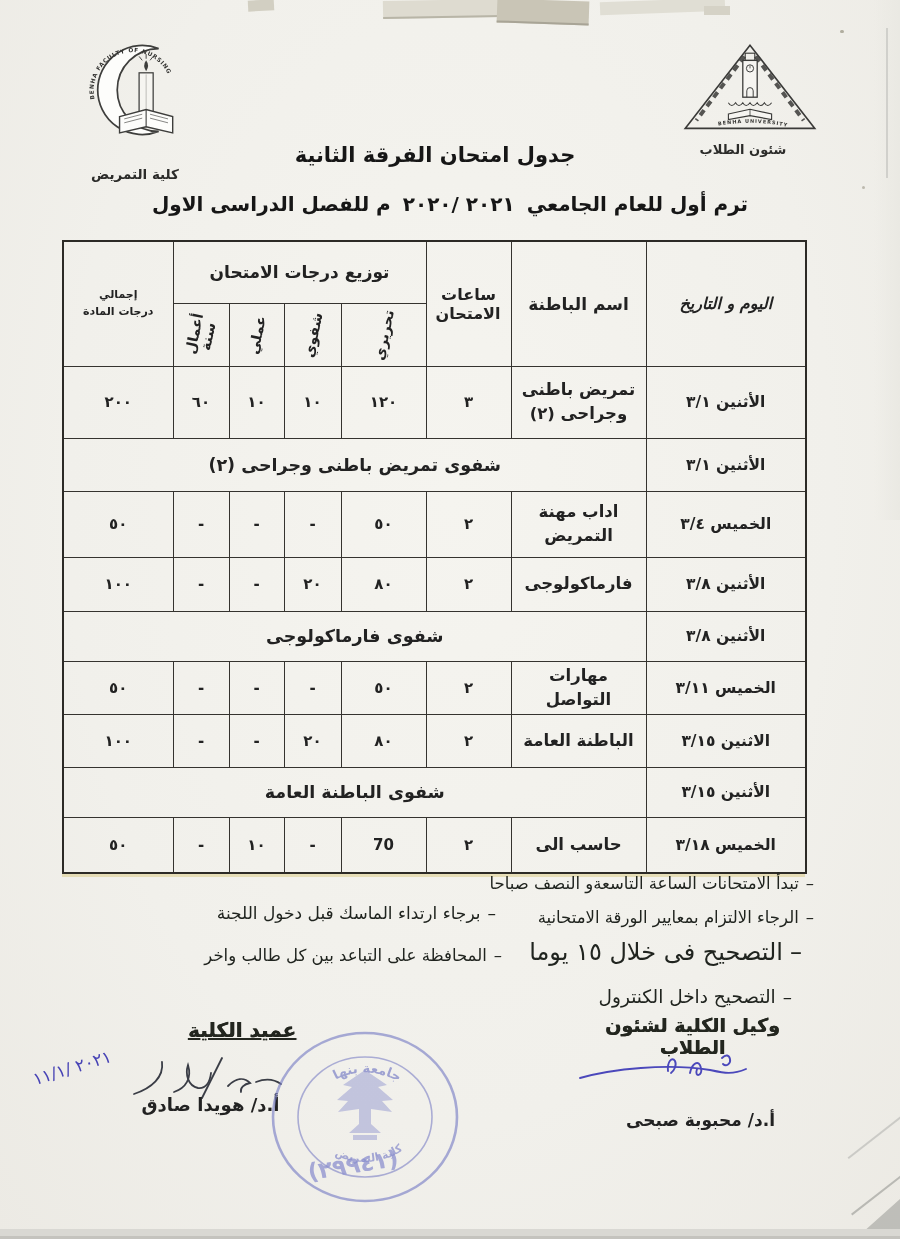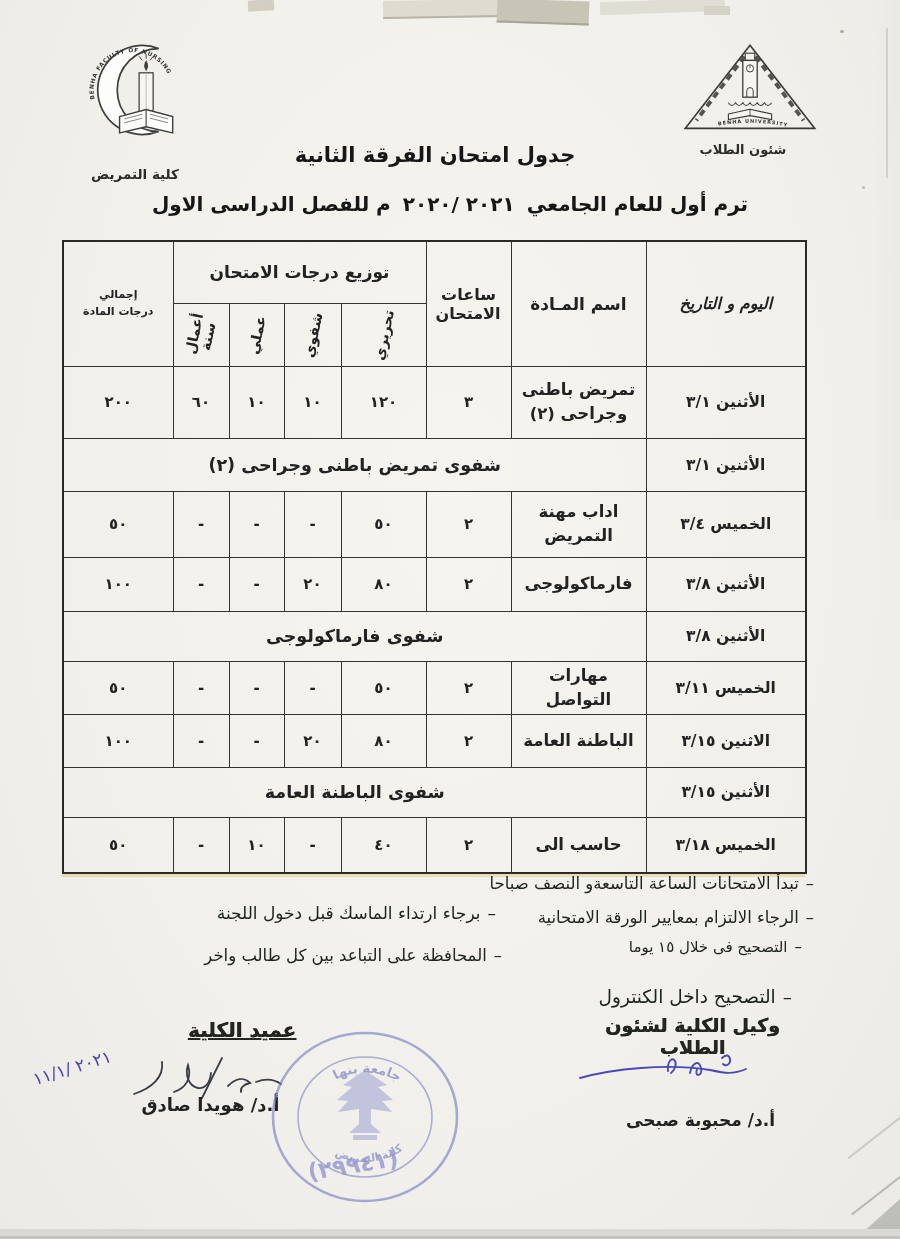--- a/index.html
+++ b/index.html
@@ -62,21 +62,21 @@
   th.rot-cell .rot.two{white-space:normal;width:50px;}
   td.c-date{font-size:15.5px;}
   td.c-subj{font-size:16.5px;line-height:1.45;}
   td.c-num{font-size:15px;}
   td.c-merged{font-size:17.5px;}
   
   .note{position:absolute;direction:rtl;text-align:right;color:#20241f;white-space:nowrap;}
   .note .dash{margin-left:7px;}
   #note-r1{right:86px;top:874px;font-size:16.5px;}
   #note-r2{right:86px;top:908px;font-size:16.5px;}
-  #note-r3{right:98px;top:938px;font-size:15px;}
+  #note-r3{right:98px;top:938px;font-size:24px;}
   #note-r4{right:108px;top:986px;font-size:18.5px;}
   #note-l1{right:404px;top:903px;font-size:17px;}
   #note-l2{right:398px;top:946px;font-size:16.5px;}
   
   .sig-title{position:absolute;direction:rtl;font-weight:bold;color:#23261f;
      text-shadow:.4px 0 0 #23261f;}
   #sig-right-title{left:570px;top:1014px;width:245px;text-align:center;font-size:19px;}
   #sig-right-name{left:598px;top:1086px;width:205px;text-align:center;font-size:17px;font-weight:bold;direction:rtl;margin-top:24px;}
   #sig-left-title{left:162px;top:1018px;width:160px;text-align:center;font-size:20px;text-decoration:underline;}
   #sig-left-name{left:103px;top:1094px;width:215px;text-align:center;font-size:18px;font-weight:bold;direction:rtl;}
@@ -173,21 +173,21 @@
         <col class="c-hrs">
     <col class="c-wr">
         <col class="c-or">
         <col class="c-pr">
         <col class="c-yw">
         <col class="c-tot">
   </colgroup>
   <thead>
     <tr>
       <th rowspan="2" class="h-date">اليوم و التاريخ</th>
-      <th rowspan="2" class="h-subj">اسم المـادة</th>
+      <th rowspan="2" class="h-subj">اسم الباطنة</th>
       <th rowspan="2" class="h-hrs">ساعات الامتحان</th>
       <th colspan="4" class="h-dist">توزيع درجات الامتحان</th>
       <th rowspan="2" class="h-tot">
         <span style="display:block">إجمالي</span>
         <span style="display:block">درجات المادة</span>
       </th>
     </tr>
     <tr>
       <th class="rot-cell">
             <span class="rot">تحريري</span>
@@ -263,21 +263,21 @@
           <td class="c-num">١٠٠</td>
         </tr>
         <tr>
           <td class="c-date">الأثنين ٣/١٥</td>
           <td class="c-merged" colspan="7">شفوى الباطنة العامة</td>
         </tr>
         <tr>
           <td class="c-date">الخميس ٣/١٨</td>
           <td class="c-subj">حاسب الى</td>
           <td class="c-num">٢</td>
-          <td class="c-num">٤٠</td>
+          <td class="c-num">70</td>
           <td class="c-num">-</td>
           <td class="c-num">١٠</td>
           <td class="c-num">-</td>
           <td class="c-num">٥٠</td>
         </tr>
       </tbody>
 </table>
 </div>
 
 <div class="note" id="note-r1"><span class="dash">–</span><span>تبدأ الامتحانات الساعة التاسعةو النصف صباحا</span></div>

